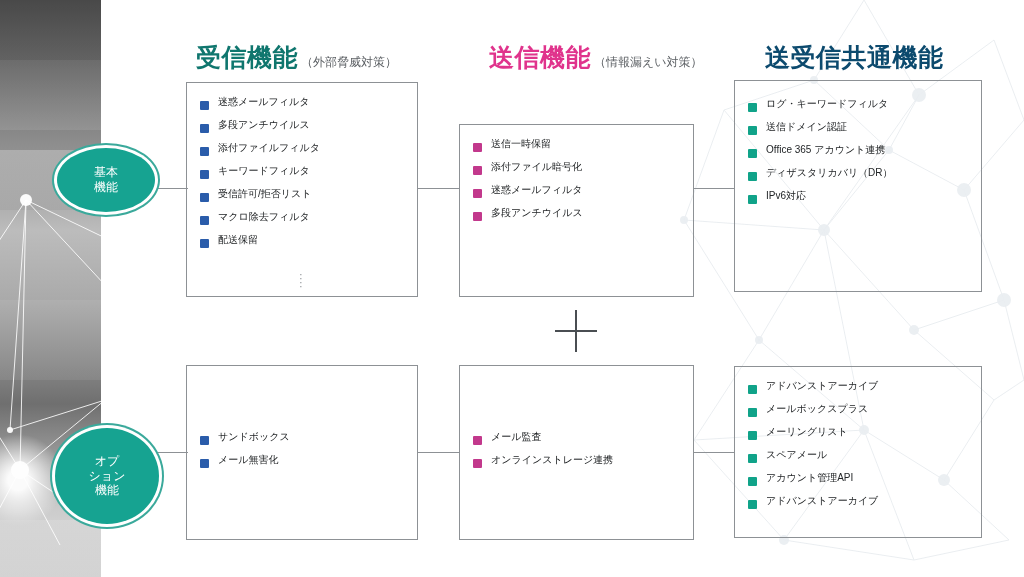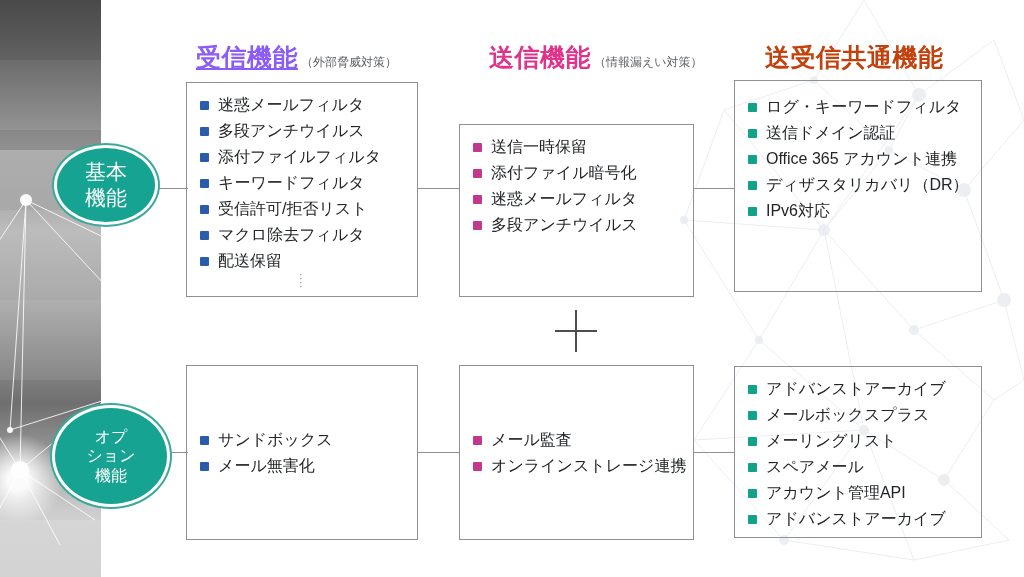--- a/index.html
+++ b/index.html
@@ -33,34 +33,34 @@
   
   .badge{
     position:absolute;border-radius:50%;
     background:#16a391;
     color:#ffffff;
     display:flex;align-items:center;justify-content:center;
     text-align:center;line-height:1.22;
     box-shadow:0 0 0 3px #ffffff, 0 0 0 5px #3aa99b;
     font-weight:400;
   }
-  #badge-basic{left:57px;top:148px;width:98px;height:74px;font-size:21px;}
-  #badge-option{left:55px;top:408px;width:112px;height:96px;font-size:16px;}
+  #badge-basic{left:57px;top:148px;width:98px;height:64px;font-size:12px;}
+  #badge-option{left:55px;top:428px;width:104px;height:96px;font-size:12px;}
   .badge span{display:block;}
 
   
   .heading{position:absolute;white-space:nowrap;}
   .heading .main{font-size:25px;font-weight:bold;letter-spacing:.5px;}
   .heading .sub{font-size:12px;font-weight:normal;color:#5b5f63;margin-left:3px;font-family:Liberation Mono, monospace;}
   #h-recv{left:196px;top:41px;}
-  #h-recv .main{color:#8b5cf6;text-decoration:underline;}
+  #h-recv .main{color:#0f766e;}
   #h-send{left:465px;top:41px;margin-left:24px;}
   #h-send .main{color:#e0338c;}
   #h-common{left:765px;top:41px;}
-  #h-common .main{color:#c2410c;}
+  #h-common .main{color:#0c4a6e;}
 
   
   .box{position:absolute;border:1px solid #8d9195;background:rgba(255,255,255,0.0);box-sizing:border-box;}
   #box-r1c1{left:186px;top:82px;width:232px;height:215px;}
   #box-r1c2{left:459px;top:124px;width:235px;height:173px;}
   #box-r1c3{left:734px;top:80px;width:248px;height:212px;}
   #box-r2c1{left:186px;top:365px;width:232px;height:175px;}
   #box-r2c2{left:459px;top:365px;width:235px;height:175px;}
   #box-r2c3{left:734px;top:366px;width:248px;height:172px;}
 
@@ -69,21 +69,21 @@
   .conn.h{height:1px;}
   .plus{position:absolute;width:42px;height:42px;}
   .plus::before,.plus::after{content:"";position:absolute;background:#4a4e52;}
   .plus::before{left:0;top:20px;width:42px;height:2px;}
   .plus::after{left:20px;top:0;width:2px;height:42px;}
 
   
   ul.items{list-style:none;margin:0;padding:0;position:absolute;}
   ul.items li{
     display:flex;align-items:flex-start;
-    font-size:16px;color:#222527;line-height:1.0;
+    font-size:10px;color:#222527;line-height:1.0;
     margin-bottom:10px;white-space:nowrap;
   }
   ul.items li .bullet{
     width:9px;height:9px;flex:0 0 9px;margin-top:4px;margin-right:9px;border-radius:1px;
   }
   .bl-blue{background:#2a5caa;}
   .bl-pink{background:#c2388c;}
   .bl-teal{background:#10a389;}
 
   #list-r1c1{left:200px;top:97px;}

